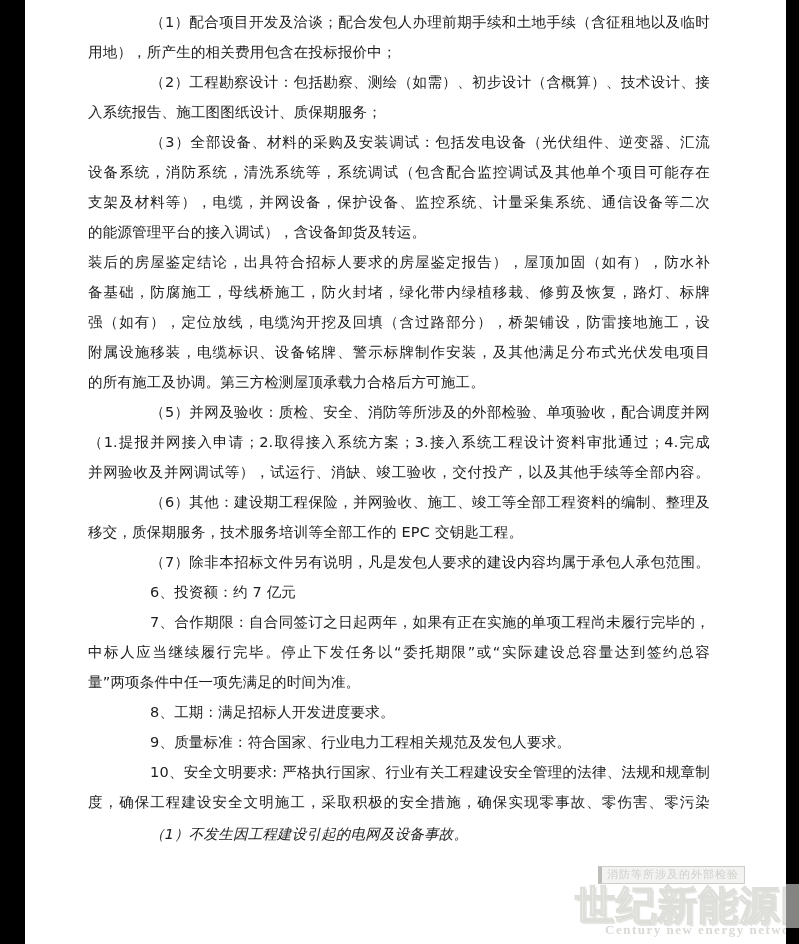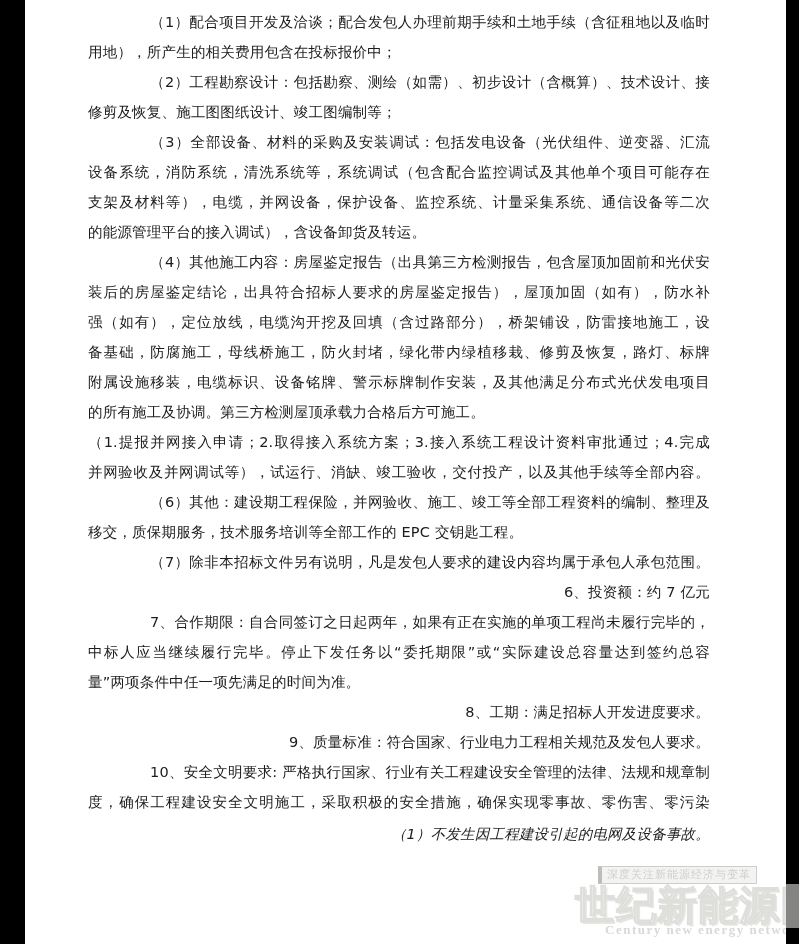--- a/index.html
+++ b/index.html
@@ -29,21 +29,21 @@
     color:var(--text);
     font-size:14.5px;
     letter-spacing:0.2px;
     z-index:10;
   }
   .line{
     height:30px;line-height:30px;
     overflow:hidden;
     word-break:break-all;
   }
-  .line.indent{padding-left:62px;text-align:right;}
+  .line.indent{padding-left:62px;}
   .line.fill{text-align:justify;text-align-last:justify;}
   .line:last-child{margin-top:2px;font-style:italic;}
 
   
   .watermark{position:absolute;z-index:20;}
   .wm-slogan{
     left:598px;top:866px;
     height:18px;line-height:16px;
     padding:0 5px;
     font-size:11px;letter-spacing:1px;
@@ -80,45 +80,45 @@
 
 <div class="page">
 
   <div class="side-bar left"></div>
   <div class="side-bar right"></div>
 
   <div class="doc-text" id="doc-text">
       <div class="line indent fill">（1）配合项目开发及洽谈；配合发包人办理前期手续和土地手续（含征租地以及临时</div>
       <div class="line">用地），所产生的相关费用包含在投标报价中；</div>
       <div class="line indent fill">（2）工程勘察设计：包括勘察、测绘（如需）、初步设计（含概算）、技术设计、接</div>
-      <div class="line">修剪及恢复、施工图图纸设计、竣工图编制等；</div>
+      <div class="line">入系统报告、施工图图纸设计、质保期服务；</div>
       <div class="line indent fill">（3）全部设备、材料的采购及安装调试：包括发电设备（光伏组件、逆变器、汇流箱，</div>
       <div class="line fill">设备系统，消防系统，清洗系统等，系统调试（包含配合监控调试及其他单个项目可能存在</div>
       <div class="line fill">支架及材料等），电缆，并网设备，保护设备、监控系统、计量采集系统、通信设备等二次</div>
       <div class="line">的能源管理平台的接入调试），含设备卸货及转运。</div>
-      <div class="line indent fill">（4）其他施工内容：房屋鉴定报告（出具第三方检测报告，包含屋顶加固前和光伏安</div>
       <div class="line fill">装后的房屋鉴定结论，出具符合招标人要求的房屋鉴定报告），屋顶加固（如有），防水补</div>
+      <div class="line fill">备基础，防腐施工，母线桥施工，防火封堵，绿化带内绿植移栽、修剪及恢复，路灯、标牌</div>
       <div class="line fill">强（如有），定位放线，电缆沟开挖及回填（含过路部分），桥架铺设，防雷接地施工，设</div>
-      <div class="line fill">备基础，防腐施工，母线桥施工，防火封堵，绿化带内绿植移栽、修剪及恢复，路灯、标牌</div>
       <div class="line fill">附属设施移装，电缆标识、设备铭牌、警示标牌制作安装，及其他满足分布式光伏发电项目</div>
       <div class="line">的所有施工及协调。第三方检测屋顶承载力合格后方可施工。</div>
+      <div class="line indent fill">（5）并网及验收：质检、安全、消防等所涉及的外部检验、单项验收，配合调度并网</div>
       <div class="line fill">（1.提报并网接入申请；2.取得接入系统方案；3.接入系统工程设计资料审批通过；4.完成</div>
       <div class="line fill">并网验收及并网调试等），试运行、消缺、竣工验收，交付投产，以及其他手续等全部内容。</div>
       <div class="line indent fill">（6）其他：建设期工程保险，并网验收、施工、竣工等全部工程资料的编制、整理及</div>
       <div class="line">移交，质保期服务，技术服务培训等全部工作的 EPC 交钥匙工程。</div>
       <div class="line indent fill">（7）除非本招标文件另有说明，凡是发包人要求的建设内容均属于承包人承包范围。</div>
       <div class="line indent">6、投资额：约 7 亿元</div>
       <div class="line indent fill">7、合作期限：自合同签订之日起两年，如果有正在实施的单项工程尚未履行完毕的，</div>
       <div class="line fill">中标人应当继续履行完毕。停止下发任务以“委托期限”或“实际建设总容量达到签约总容</div>
       <div class="line">量”两项条件中任一项先满足的时间为准。</div>
       <div class="line indent">8、工期：满足招标人开发进度要求。</div>
       <div class="line indent">9、质量标准：符合国家、行业电力工程相关规范及发包人要求。</div>
       <div class="line indent fill">10、安全文明要求: 严格执行国家、行业有关工程建设安全管理的法律、法规和规章制</div>
       <div class="line fill">度，确保工程建设安全文明施工，采取积极的安全措施，确保实现零事故、零伤害、零污染</div>
       <div class="line indent">（1）不发生因工程建设引起的电网及设备事故。</div>
     </div>
 
-  <div class="watermark wm-slogan">深度关注新能源经济与变革</div>
+  <div class="watermark wm-slogan">消防等所涉及的外部检验</div>
   <div class="watermark wm-brand">世纪新能源网</div>
   <div class="watermark wm-en">Century new energy network</div>
   <div class="wm-overlap"></div>
 
 </div>
 
 </body></html>

